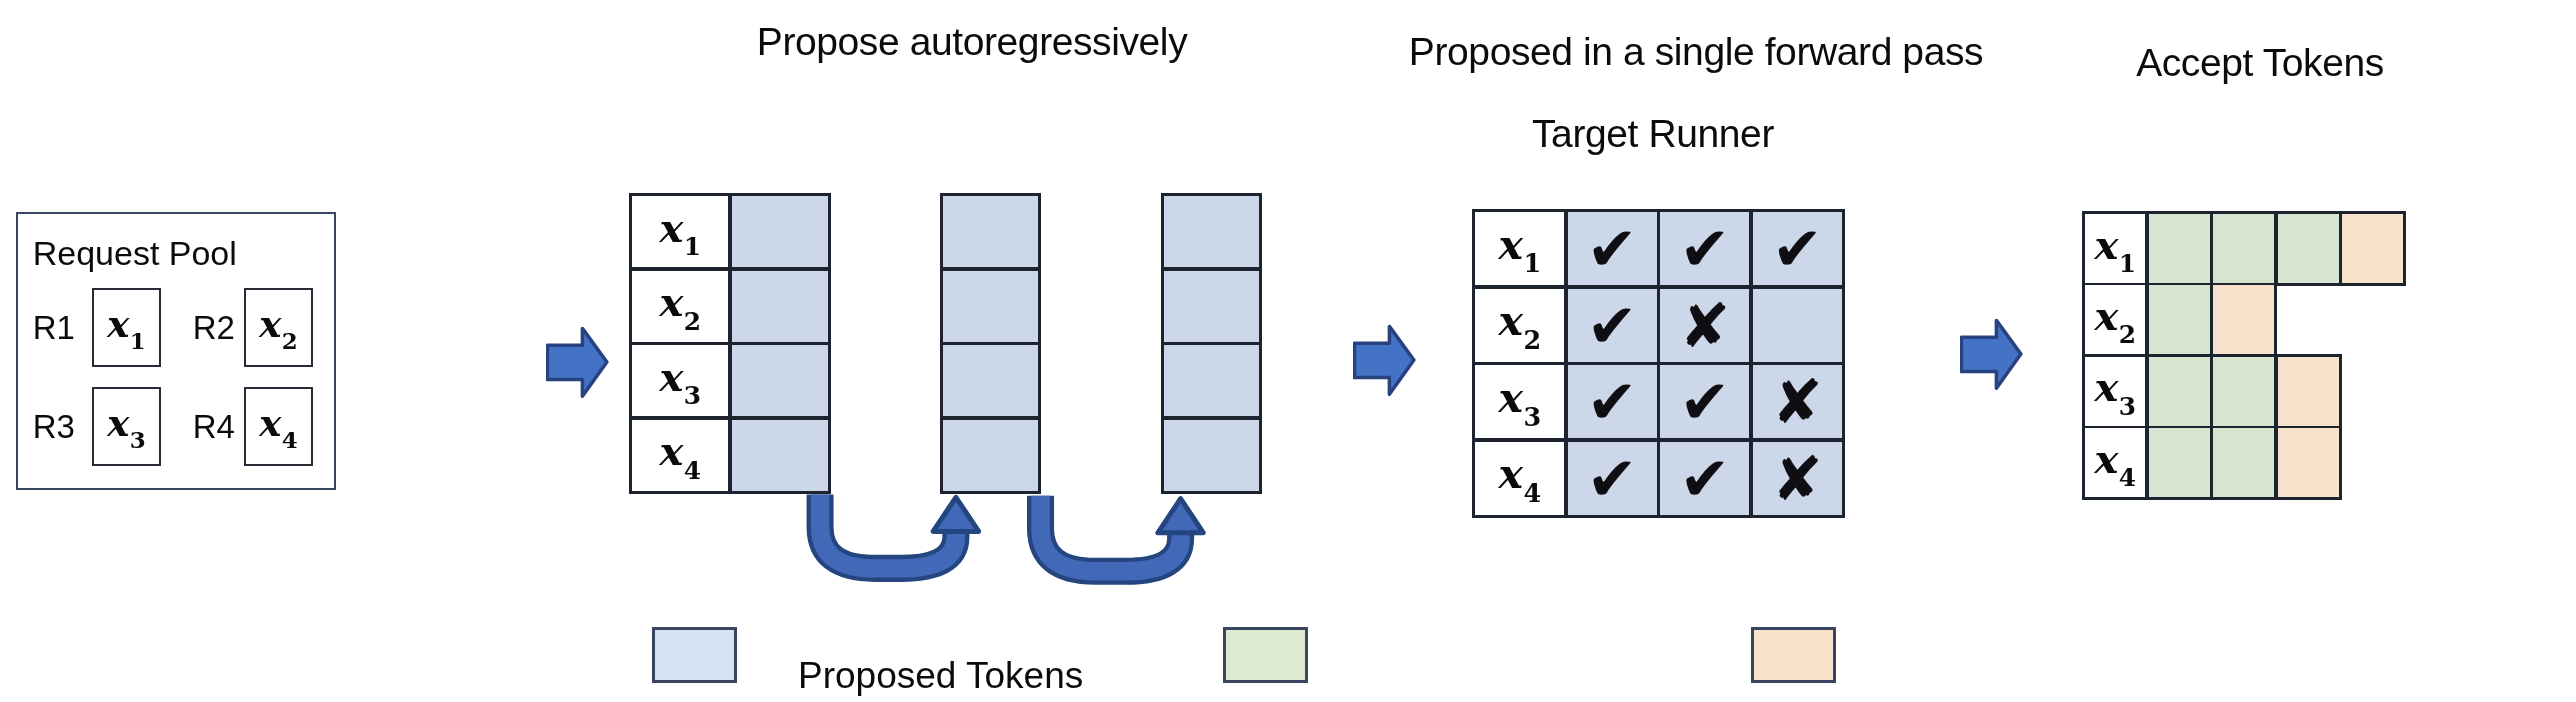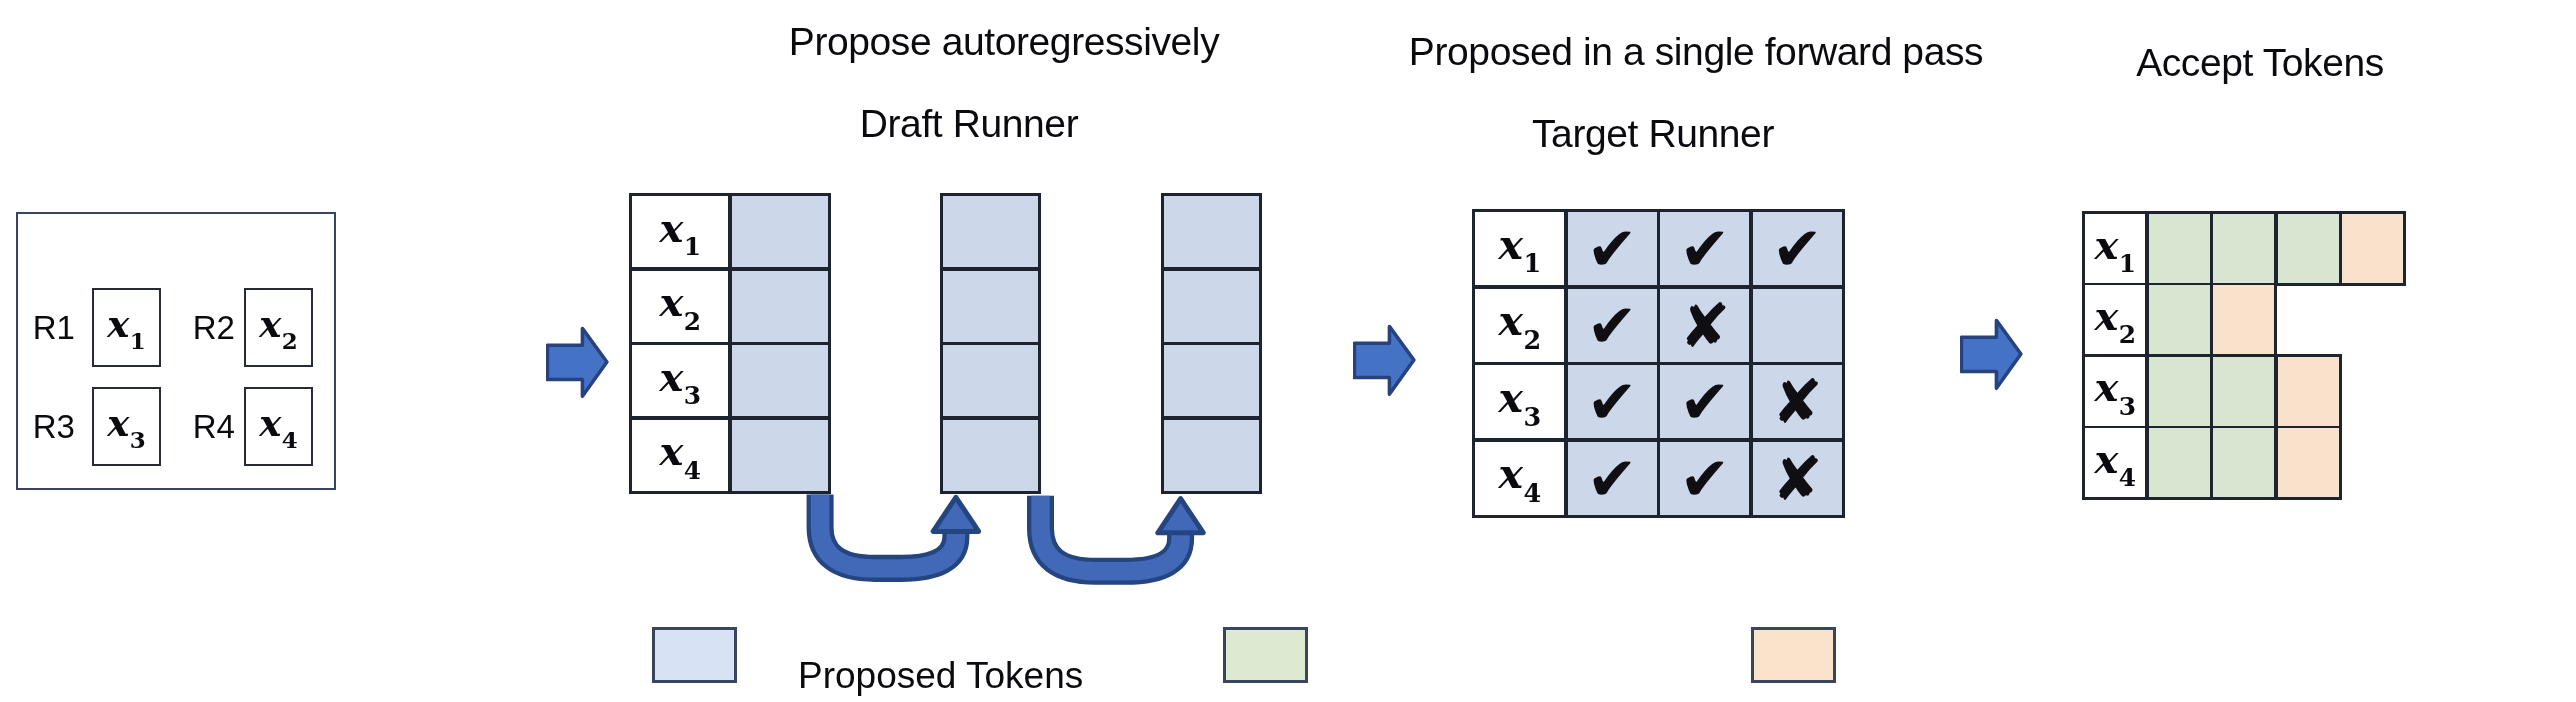--- a/index.html
+++ b/index.html
@@ -94,27 +94,27 @@
   #sw-bonus{left:1751px;background:var(--legend-bonus);}
   #lb-proposed{left:798px;}
   #lb-accepted{left:1355px;}
   #lb-bonus{left:1883px;}
 </style>
 </head>
 <body>
 
 <div class="canvas">
 
-  <div class="title" style="left:1004px;top:20px;">Propose autoregressively</div>
-  <div class="title" style="left:969px;top:102px;">Draft Runner</div>
+  <div class="title" style="left:972px;top:20px;">Propose autoregressively</div>
   <div class="title" style="left:1696px;top:30px;">Proposed in a single forward pass</div>
   <div class="title" style="left:2260px;top:41px;">Accept Tokens</div>
   <div class="title" style="left:1653px;top:112px;">Target Runner</div>
 
   <div class="rp-box">
+    <div class="rp-title">Request Pool</div>
     <div class="rp-grid" id="rp-grid">
         <div class="rp-id">R1</div>
         <div class="rp-token-box">
           <span class="math"><i>x</i><sub>1</sub></span>
         </div>
         <div class="rp-id">R2</div>
         <div class="rp-token-box">
           <span class="math"><i>x</i><sub>2</sub></span>
         </div>
         <div class="rp-id">R3</div>

